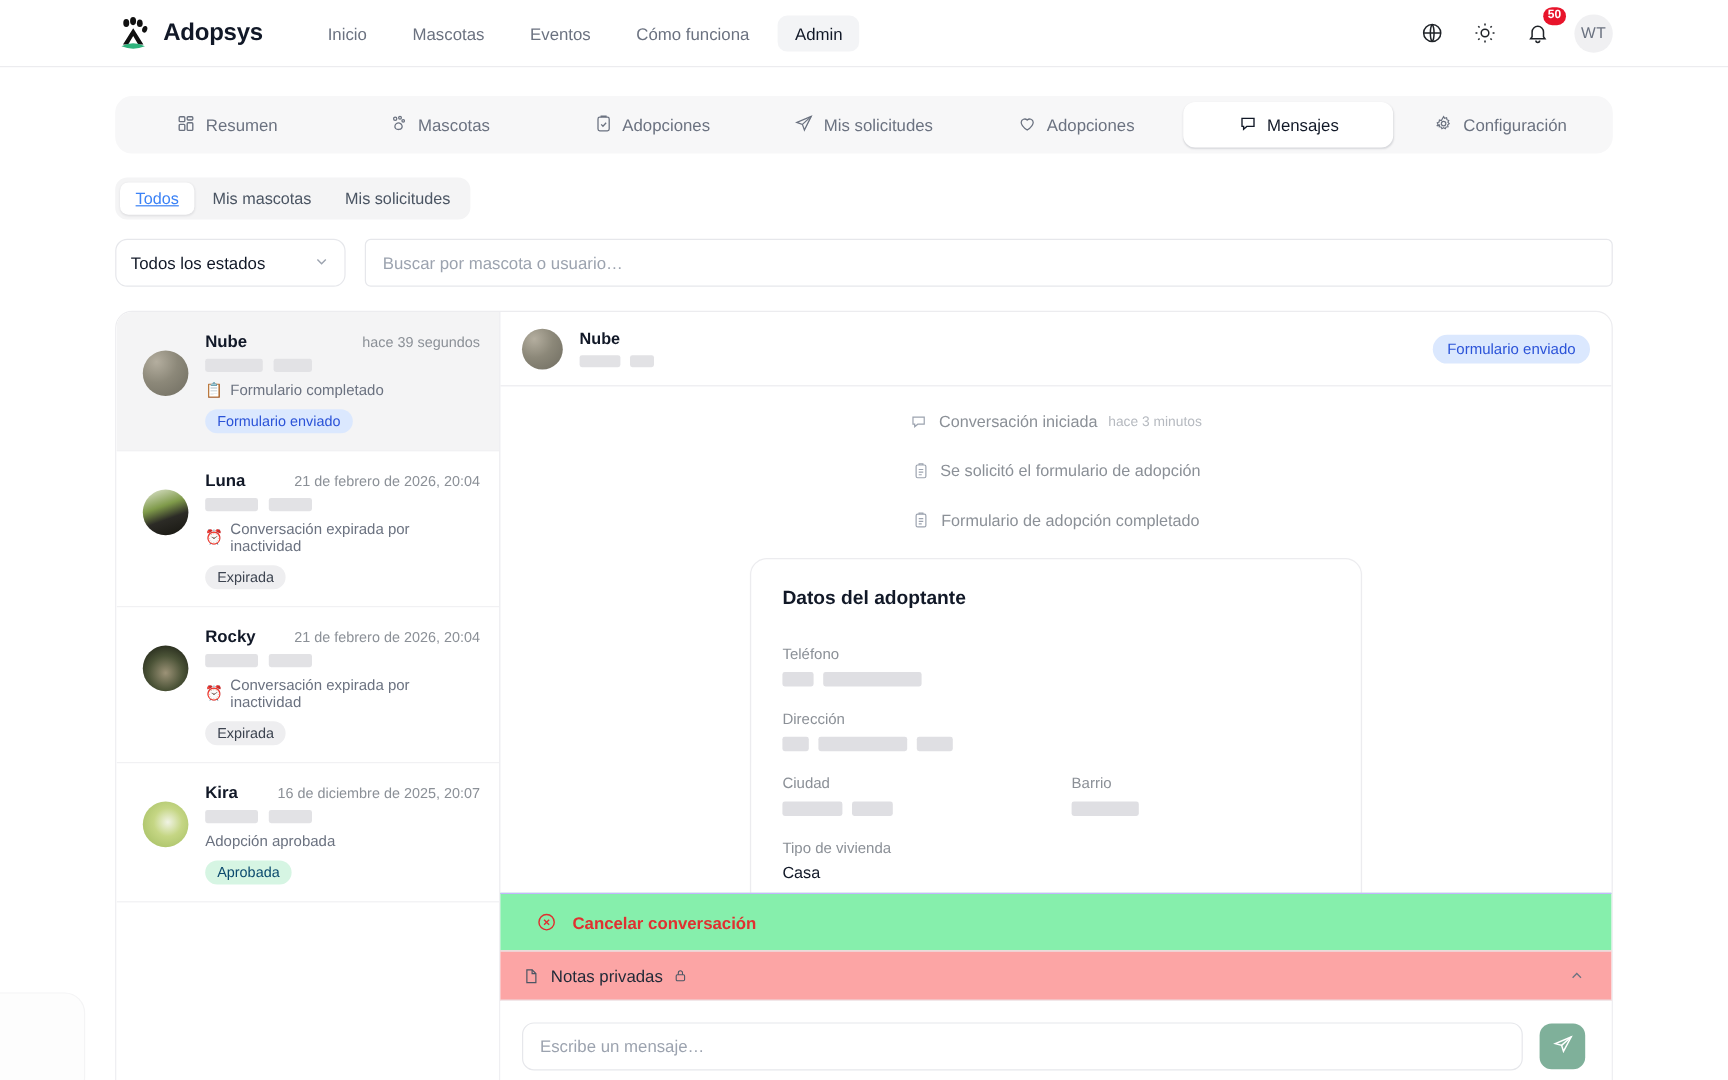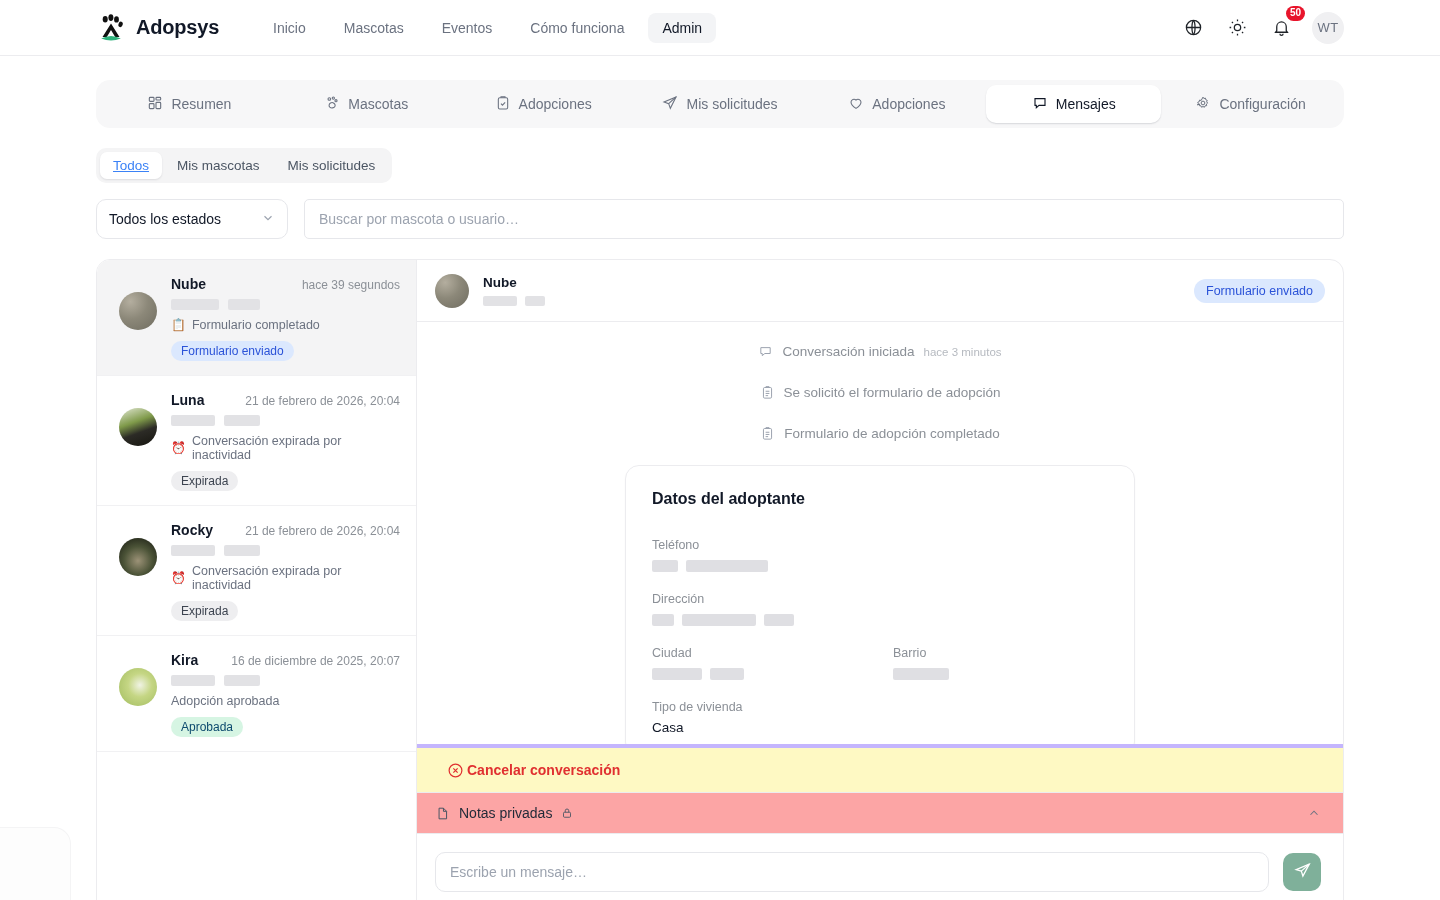--- a/index.html
+++ b/index.html
@@ -178,22 +178,22 @@
   .fgrid > div { flex: 1; }
   .flabel { font-size: 12.5px; color: #8b9097; }
   .fval-red { height: 12px; border-radius: 2px; background: #e3e3e6; margin-top: 8px; }
   .fval-red.seg2 { background: none; display: flex; gap: 8px; }
   .fval-red.seg2 i { display: block; height: 12px; border-radius: 2px; background: #dfdfe3; }
   .fval { font-size: 13.5px; color: #111827; margin-top: 6px; }
   .fblock { margin-bottom: 20px; }
 
   
   .cancel-strip {
-    flex: none; height: 48px; display: flex; align-items: center; gap: 3px;
-    padding-left: 30px; border-top: 4px solid #c4b5fd; background: #fef9c3;
+    flex: none; height: 48px; display: flex; align-items: center; gap: 13px;
+    padding-left: 30px; border-top: 1px solid #c4b5fd; background: #86efac;
   }
   .cancel-label { font-size: 14px; color: #e03030; font-weight: bold; cursor: pointer; }
   .cancel-ico { color: #e03030; display: flex; }
 
   .notes-strip {
     flex: none; height: 42px; display: flex; align-items: center; gap: 9px;
     padding: 0 22px 0 18px; background: #fca5a5; border-top: 1px solid #ececef;
     border-bottom: 1px solid #ececef; cursor: pointer;
   }
   .notes-label { font-size: 14px; color: #1f2937; }

